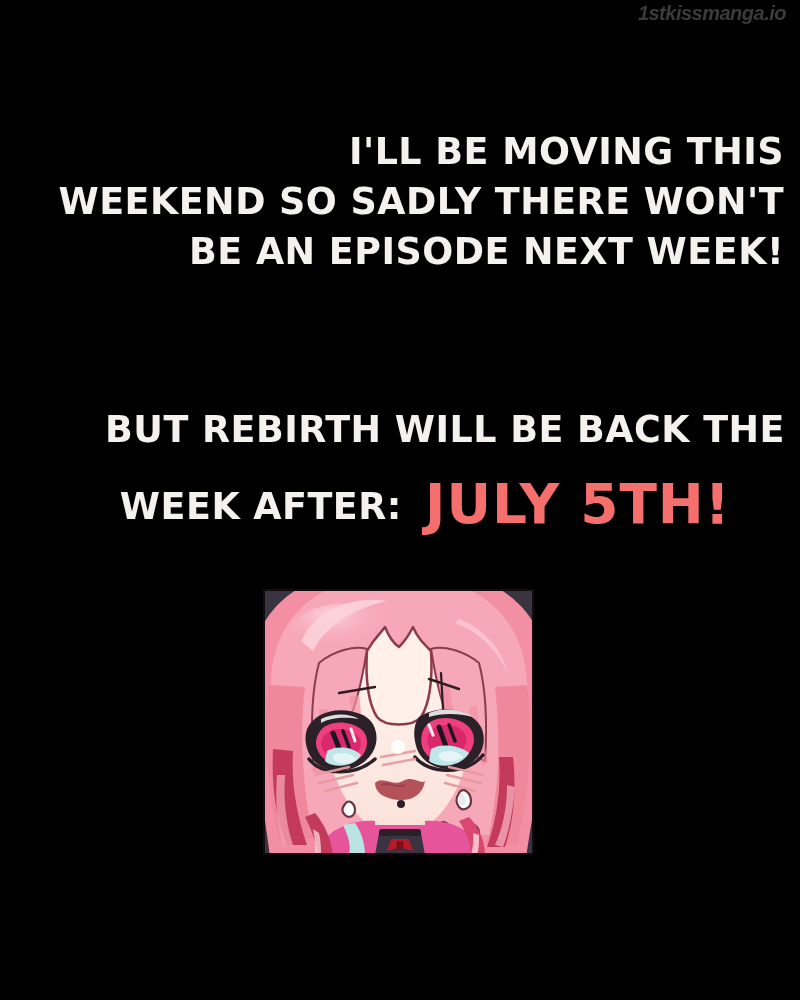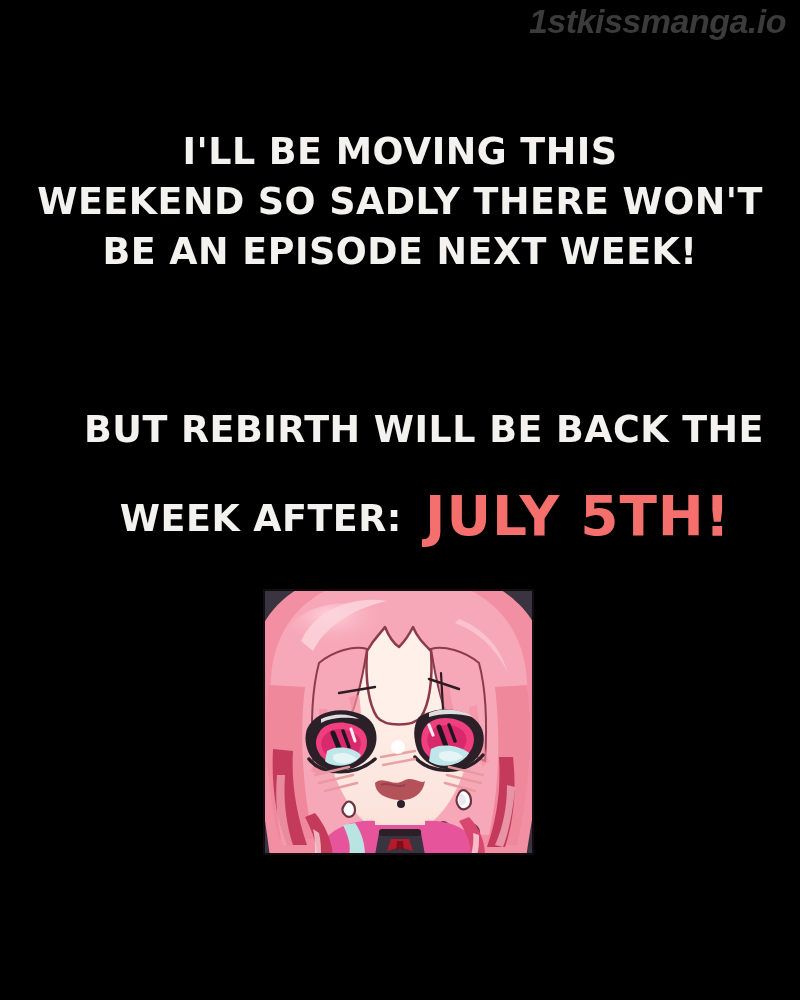--- a/index.html
+++ b/index.html
@@ -20,33 +20,33 @@
   }
 
   
   .watermark {
     position: absolute;
     top: 2px;
     right: 14px;
     font-family: "Liberation Sans", sans-serif;
     font-style: italic;
     font-weight: 700;
-    font-size: 34px;
+    font-size: 20px;
     letter-spacing: -0.5px;
     color: #3b3b3b;
     white-space: nowrap;
     user-select: none;
   }
 
   
   .msg-block {
     position: absolute;
     left: 0;
     width: 800px;
-    text-align: center;
+    text-align: right;
     color: #ffffff;
   }
 
   .msg-line {
     font-family: "DejaVu Sans", sans-serif;
     font-weight: 700;
     color: #f4f2ef;
     white-space: nowrap;
     line-height: 1.0;
     display: block;
@@ -60,21 +60,21 @@
   #block1 .l3 { font-size: 38px; }
 
   
   #block2 { top: 410px; padding-left: 48px; }
   #block2 .l1 { font-size: 38px; letter-spacing: 0.5px; transform: scaleX(0.96); }
   #block2 .l2row {
     display: flex;
     align-items: baseline;
     justify-content: center;
     gap: 14px;
-    margin-top: 36px;
+    margin-top: 24px;
   }
   #block2 .small-part {
     font-family: "DejaVu Sans", sans-serif;
     font-weight: 700;
     font-size: 38px;
     letter-spacing: 0.5px;
     color: #f4f2ef;
     white-space: nowrap;
     transform: scaleX(0.96);
   }

